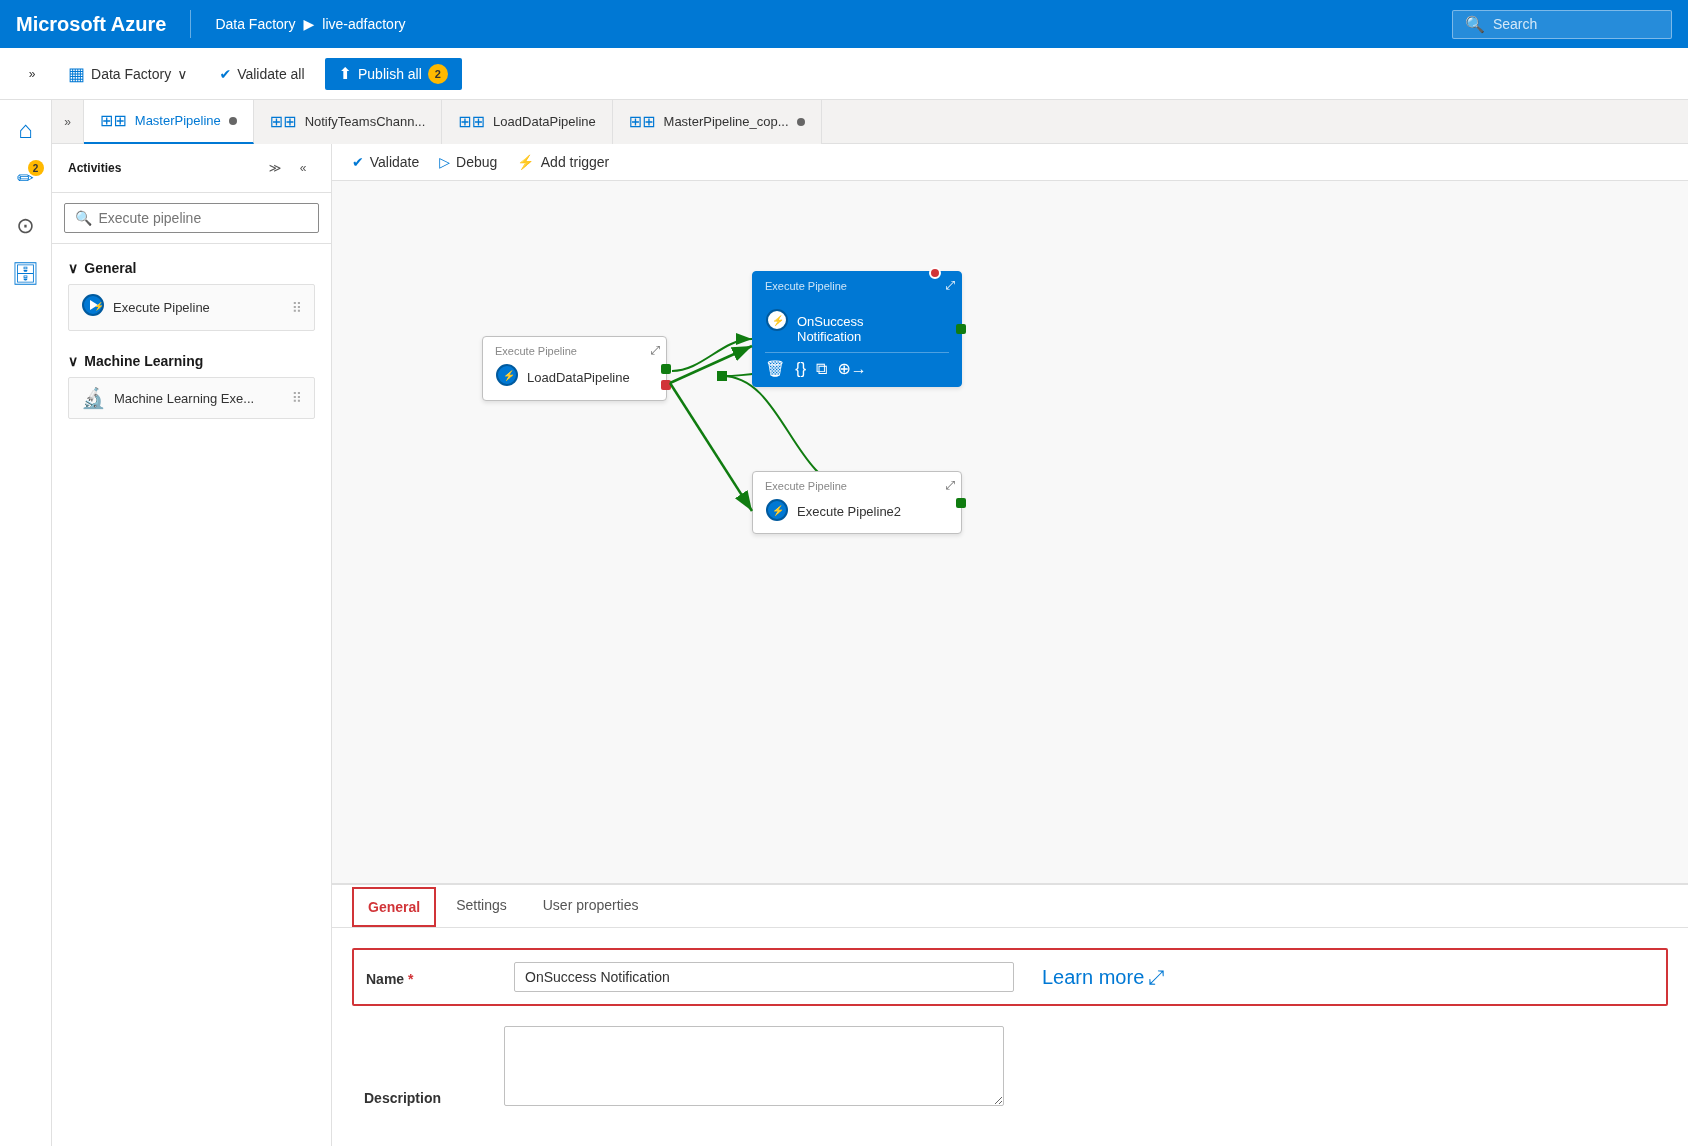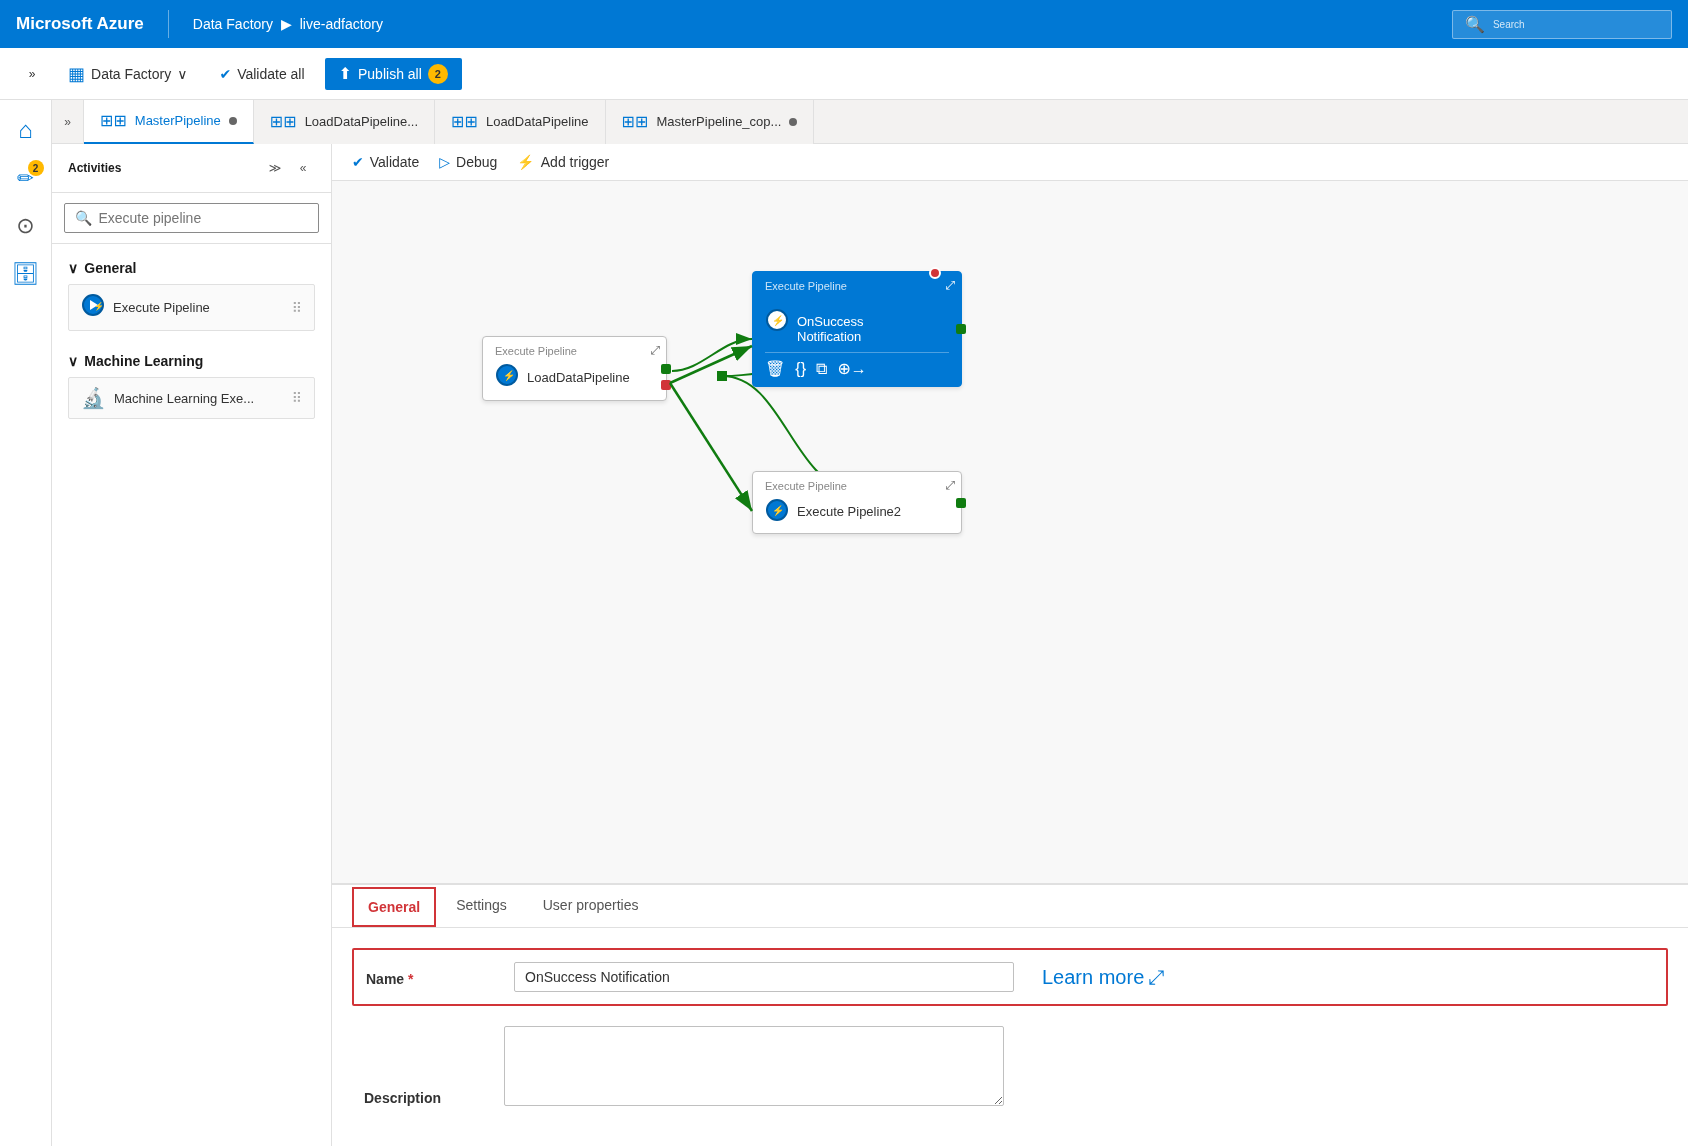--- a/index.html
+++ b/index.html
@@ -9,21 +9,21 @@
     .top-bar {
       background: #0078d4;
       height: 48px;
       display: flex;
       align-items: center;
       padding: 0 16px;
       gap: 16px;
       color: white;
     }
     .top-bar-brand {
-      font-size: 17px;
+      font-size: 20px;
       font-weight: 600;
       color: white;
       white-space: nowrap;
     }
     .top-bar-divider {
       width: 1px;
       height: 28px;
       background: rgba(255,255,255,0.4);
       margin: 0 8px;
     }
@@ -43,21 +43,21 @@
       align-items: center;
       padding: 4px 12px;
       gap: 8px;
       color: white;
       width: 220px;
     }
     .top-bar-search input {
       background: transparent;
       border: none;
       color: #000000;
-      font-size: 10px;
+      font-size: 14px;
       outline: none;
       width: 100%;
     }
     .top-bar-search input::placeholder { color: rgba(255,255,255,0.8); }
 
     
     .toolbar {
       background: white;
       height: 52px;
       display: flex;
@@ -552,21 +552,21 @@
       <div class="tab-expand">»</div>
 
       <div class="tab active">
         <span style="color:#0078d4; font-size:16px;">⊞⊞</span>
         <span>MasterPipeline</span>
         <div class="tab-dot modified"></div>
       </div>
 
       <div class="tab">
         <span style="color:#0078d4; font-size:16px;">⊞⊞</span>
-        <span>LoadDataPipeline...</span>
+        <span>NotifyTeamsChann...</span>
       </div>
 
       <div class="tab">
         <span style="color:#0078d4; font-size:16px;">⊞⊞</span>
         <span>LoadDataPipeline</span>
       </div>
 
       <div class="tab">
         <span style="color:#0078d4; font-size:16px;">⊞⊞</span>
         <span>MasterPipeline_cop...</span>

